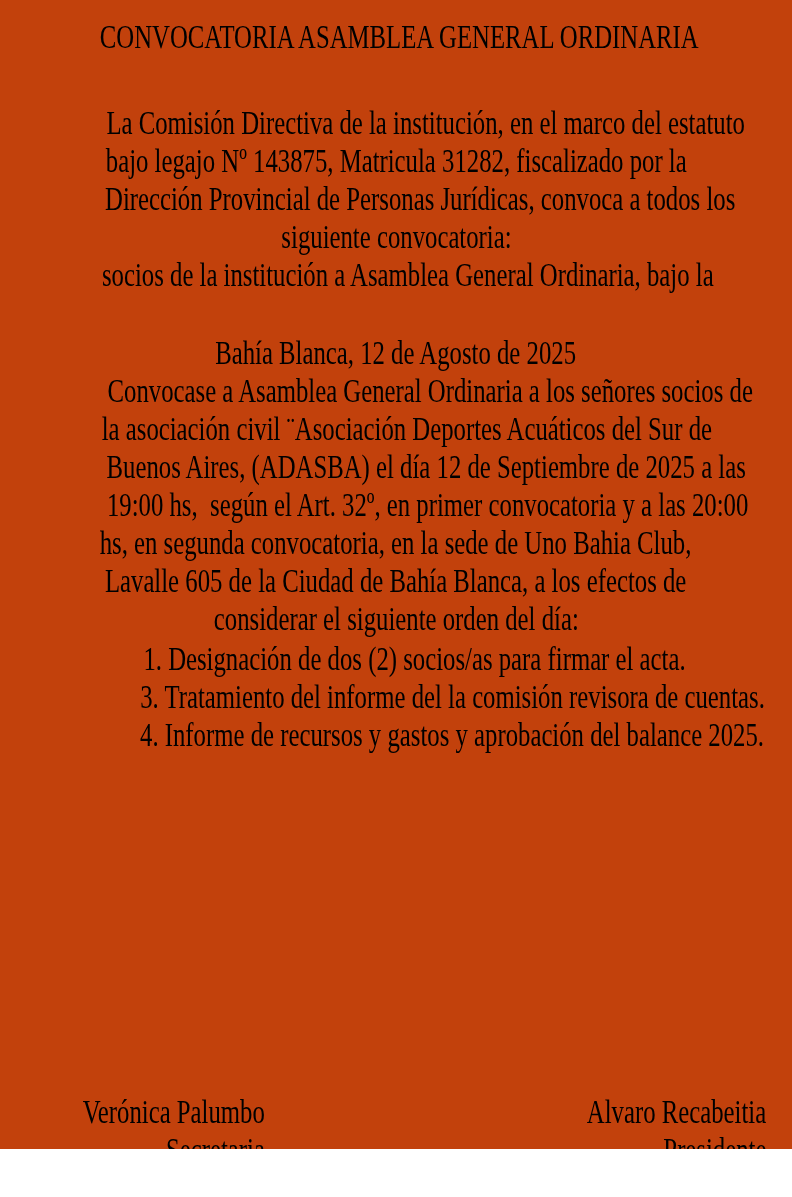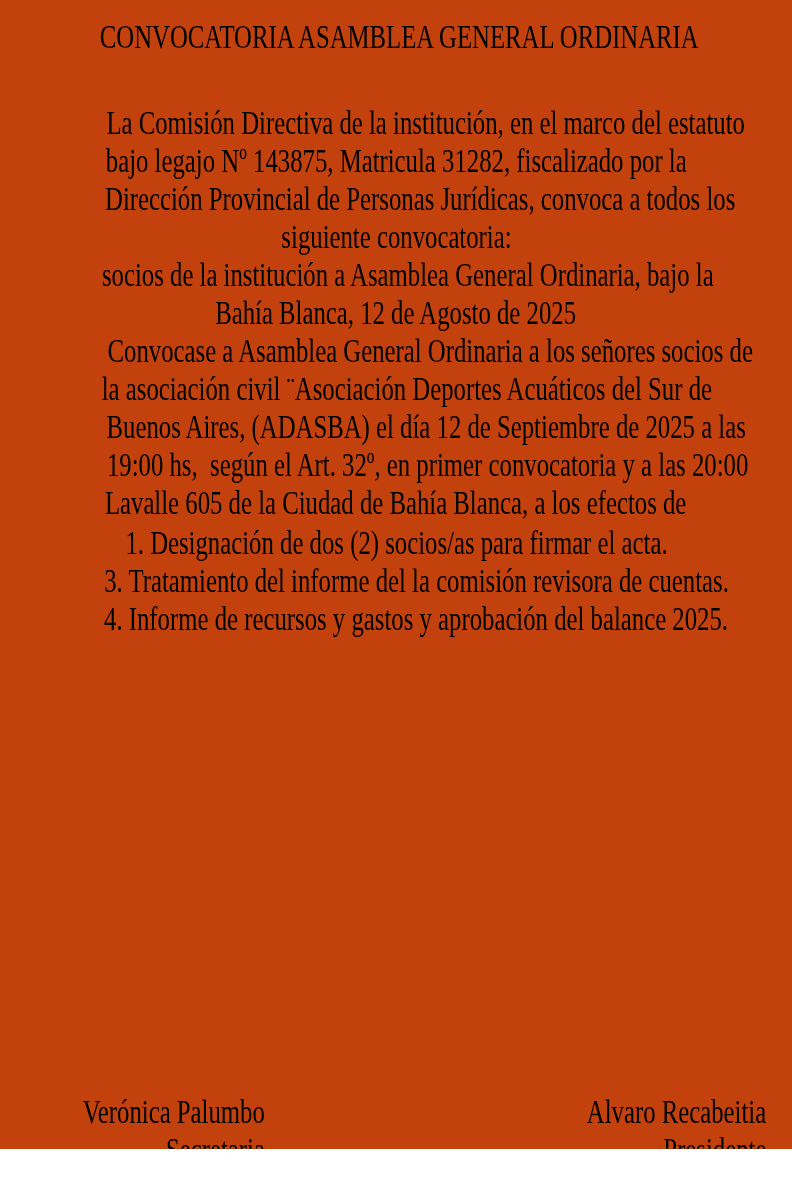--- a/index.html
+++ b/index.html
@@ -24,22 +24,22 @@
   }
   .cx {
     display: inline-block;
     transform: scaleX(0.75);
     transform-origin: 50% 50%;
     white-space: pre;
     letter-spacing: 0px;
   }
   .title-block   { margin-top: 18px; }
   .intro-block   { margin-top: 48px; }
-  .body-block    { }
-  .agenda-block  { margin-top: 2px; }
+  .body-block    { margin-top: 40px; }
+  .agenda-block  { margin-top: 2px; padding-left: 36px; }
   .signatures {
     position: absolute;
     left: 0;
     right: 0;
     top: 1093px;
     display: flex;
     justify-content: space-between;
     padding: 0 26px 0 22px;
   }
   .sig-col {
@@ -65,21 +65,23 @@
       <div class="line"><span class="cx">siguiente convocatoria:</span></div>
       <div class="line"><span class="cx">socios de la institución a Asamblea General Ordinaria, bajo la</span></div>
     </div>
 
   <div class="body-block">
       <div class="line"><span class="cx">Bahía Blanca, 12 de Agosto de 2025</span></div>
       <div class="line"><span class="cx">Convocase a Asamblea General Ordinaria a los señores socios de</span></div>
       <div class="line"><span class="cx">la asociación civil ¨Asociación Deportes Acuáticos del Sur de</span></div>
       <div class="line"><span class="cx">Buenos Aires, (ADASBA) el día 12 de Septiembre de 2025 a las</span></div>
       <div class="line"><span class="cx">19:00 hs,  según el Art. 32º, en primer convocatoria y a las 20:00</span></div>
+      <div class="line"><span class="cx">hs, en segunda convocatoria, en la sede de Uno Bahia Club,</span></div>
       <div class="line"><span class="cx">Lavalle 605 de la Ciudad de Bahía Blanca, a los efectos de</span></div>
+      <div class="line"><span class="cx">considerar el siguiente orden del día:</span></div>
     </div>
 
   <div class="agenda-block">
       <div class="line"><span class="cx">1. Designación de dos (2) socios/as para firmar el acta.</span></div>
       <div class="line"><span class="cx">3. Tratamiento del informe del la comisión revisora de cuentas.</span></div>
       <div class="line"><span class="cx">4. Informe de recursos y gastos y aprobación del balance 2025.</span></div>
     </div>
 
   <div class="signatures">
     <div class="sig-col">

